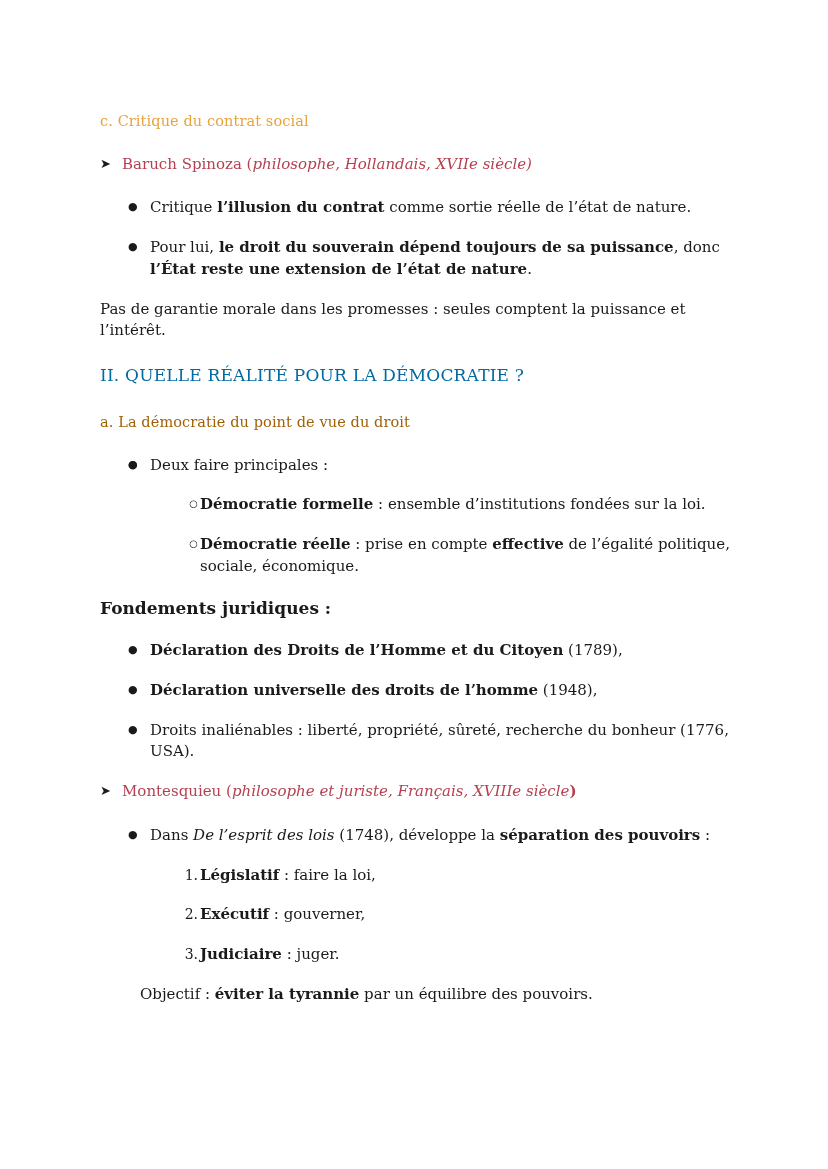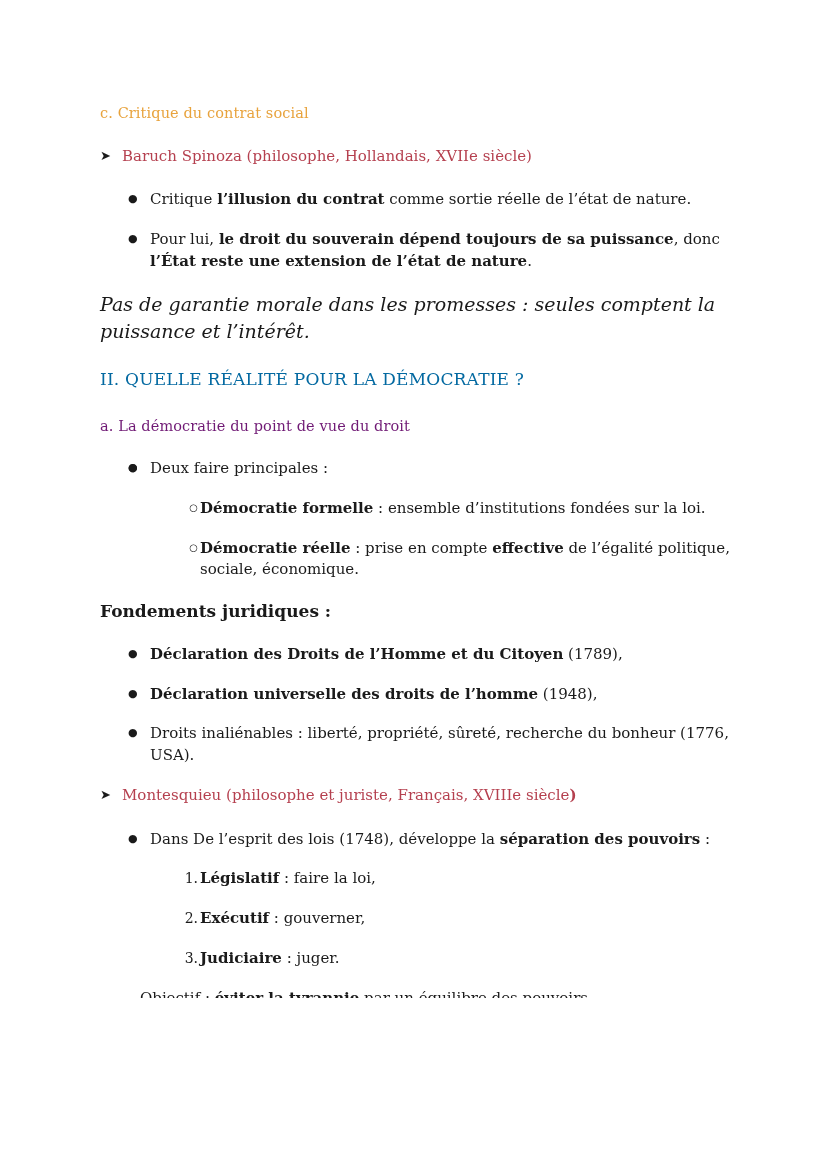--- a/index.html
+++ b/index.html
@@ -11,21 +11,21 @@
 
   body {
     font-family: "DejaVu Serif", "Liberation Serif", serif;
     color: #1a1a1a;
   }
 
   .page {
     position: relative;
     width: 828px;
     height: 990px;
-    margin: 8px auto;
+    margin: 16px auto;
     background: #ffffff;
     overflow: hidden;
   }
 
   .content {
     position: absolute;
     left: 100px;
     top: 96px;
     width: 636px;
   }
@@ -38,23 +38,22 @@
   }
 
   .heading-major {
     font-size: 17px;
     line-height: 1.35;
     letter-spacing: .2px;
   }
 
   
   .para {
-    font-size: 19px;
+    font-size: 15px;
     line-height: 1.45;
-    font-style: italic;
   }
 
   .para-indent {
     font-size: 15px;
     line-height: 1.45;
     padding-left: 40px;
   }
 
   .lead {
     font-size: 17px;
@@ -121,34 +120,34 @@
     line-height: 2.05;
   }
 
   .marker-num {
     font-size: 14px;
     line-height: 1.55;
   }
 
   
   .r-bold   { font-weight: bold; }
-  .r-italic { }
+  .r-italic { font-style: italic; }
 </style>
 </head>
 <body>
 
 <div class="page">
   <div class="content">
       <div class="heading-sub" style="margin-bottom: 22px; color: rgb(232, 163, 61);"><span><span>c. Critique du contrat social</span></span></div>
       <div class="philosopher" style="margin-bottom: 22px; color: rgb(181, 64, 79);"><span class="arrow-marker">➤</span><span><span>Baruch Spinoza (</span><span class="r-italic">philosophe, Hollandais, XVIIe siècle)</span></span></div>
       <div class="item tier1" style="margin-bottom: 18px;"><span class="marker marker-disc">●</span><span><span>Critique </span><span class="r-bold">l’illusion du contrat</span><span> comme sortie réelle de l’état de nature.</span></span></div>
       <div class="item tier1" style="margin-bottom: 18px;"><span class="marker marker-disc">●</span><span><span>Pour lui, </span><span class="r-bold">le droit du souverain dépend toujours de sa puissance</span><span>, donc </span><span class="r-bold">l’État reste une extension de l’état de nature</span><span>.</span></span></div>
       <div class="para" style="margin-bottom: 22px;"><span><span>Pas de garantie morale dans les promesses : seules comptent la puissance et l’intérêt.</span></span></div>
       <div class="heading-major" style="margin-bottom: 26px; color: #0369a1;"><span><span>II. QUELLE RÉALITÉ POUR LA DÉMOCRATIE ?</span></span></div>
-      <div class="heading-sub" style="margin-bottom: 22px; color: #701a75;"><span><span>a. La démocratie du point de vue du droit</span></span></div>
+      <div class="heading-sub" style="margin-bottom: 22px; color: #a16207;"><span><span>a. La démocratie du point de vue du droit</span></span></div>
       <div class="item tier1" style="margin-bottom: 18px;"><span class="marker marker-disc">●</span></div>
       <div class="item tier1" style="margin-bottom: 18px;"><span class="marker marker-disc">●</span><span><span>Deux faire principales :</span></span></div>
       <div class="item tier2" style="margin-bottom: 18px;"><span class="marker marker-circle">○</span><span><span class="r-bold">Démocratie formelle</span><span> : ensemble d’institutions fondées sur la loi.</span></span></div>
       <div class="item tier2" style="margin-bottom: 18px;"><span class="marker marker-circle">○</span><span><span class="r-bold">Démocratie réelle</span><span> : prise en compte </span><span class="r-bold">effective</span><span> de l’égalité politique, sociale, économique.</span></span></div>
       <div class="lead" style="margin-bottom: 20px;"><span><span class="r-bold">Fondements juridiques :</span></span></div>
       <div class="item tier1" style="margin-bottom: 18px;"><span class="marker marker-disc">●</span><span><span class="r-bold">Déclaration des Droits de l’Homme et du Citoyen</span><span> (1789),</span></span></div>
       <div class="item tier1" style="margin-bottom: 18px;"><span class="marker marker-disc">●</span><span><span class="r-bold">Déclaration universelle des droits de l’homme</span><span> (1948),</span></span></div>
       <div class="item tier1" style="margin-bottom: 18px;"><span class="marker marker-disc">●</span><span><span>Droits inaliénables : liberté, propriété, sûreté, recherche du bonheur (1776, USA).</span></span></div>
       <div class="philosopher" style="margin-bottom: 22px; color: rgb(181, 64, 79);"><span class="arrow-marker">➤</span><span><span>Montesquieu (</span><span class="r-italic">philosophe et juriste, Français, XVIIIe siècle</span><span class="r-bold">)</span></span></div>
       <div class="item tier1" style="margin-bottom: 18px;"><span class="marker marker-disc">●</span><span><span>Dans </span><span class="r-italic">De l’esprit des lois</span><span> (1748), développe la </span><span class="r-bold">séparation des pouvoirs</span><span> :</span></span></div>

